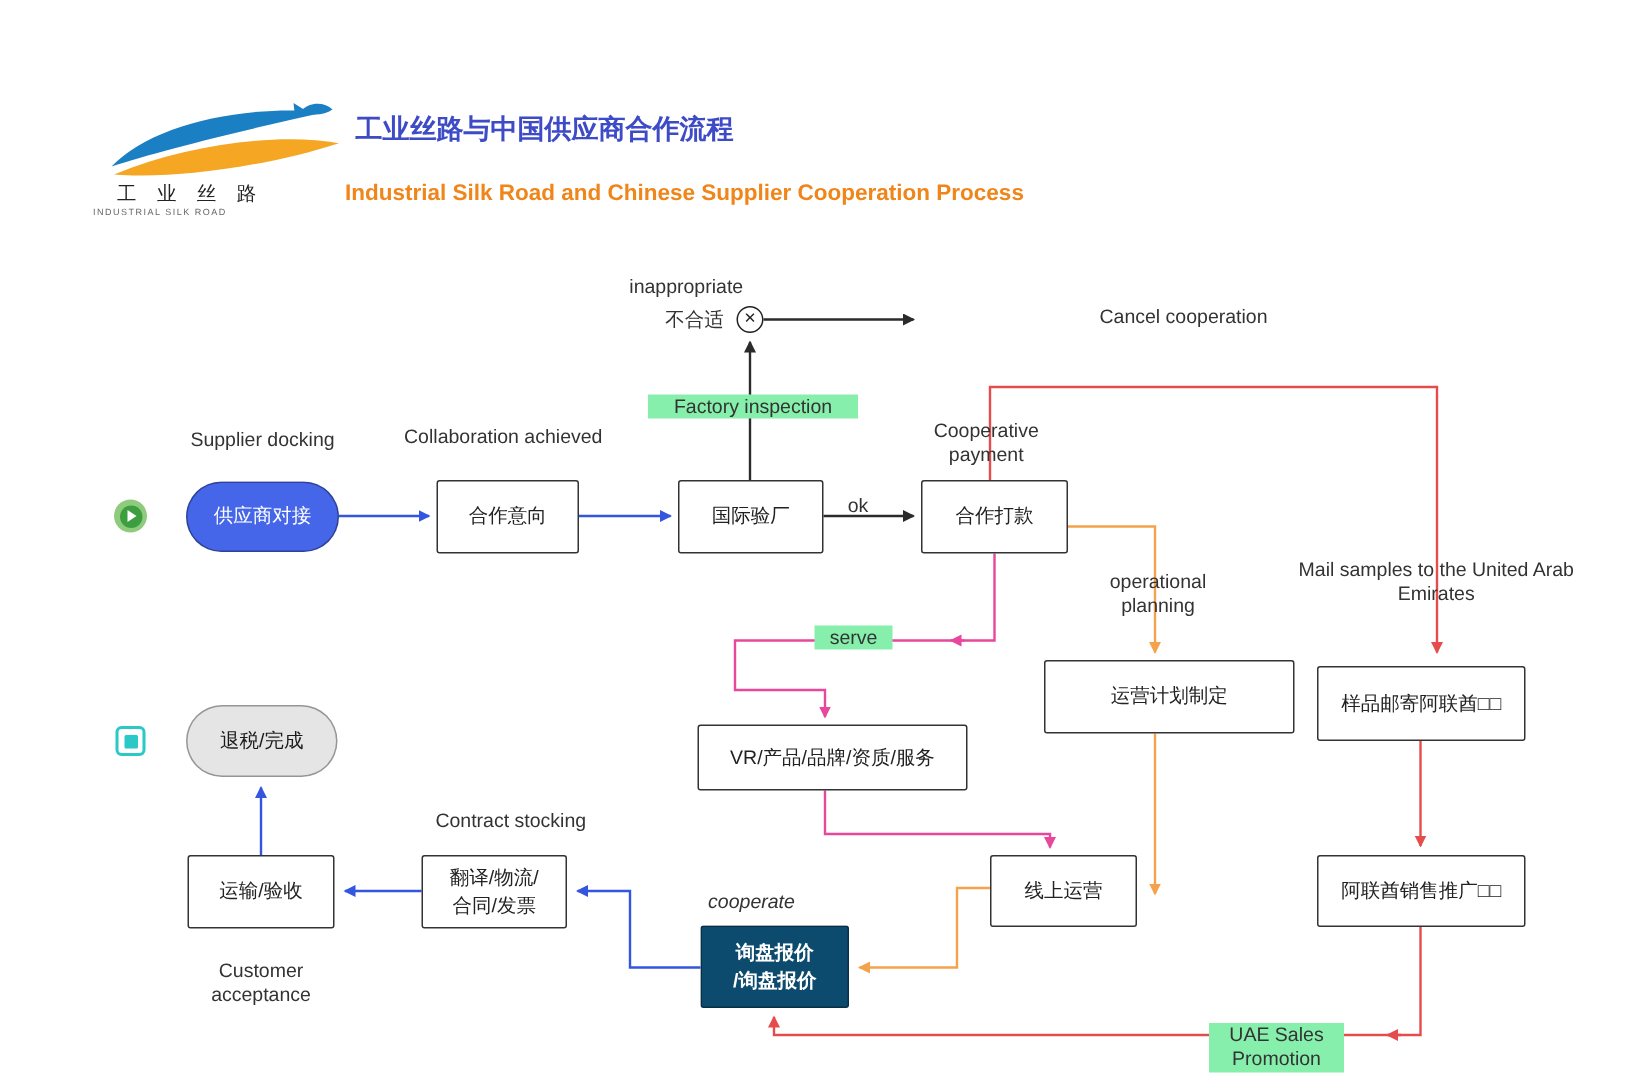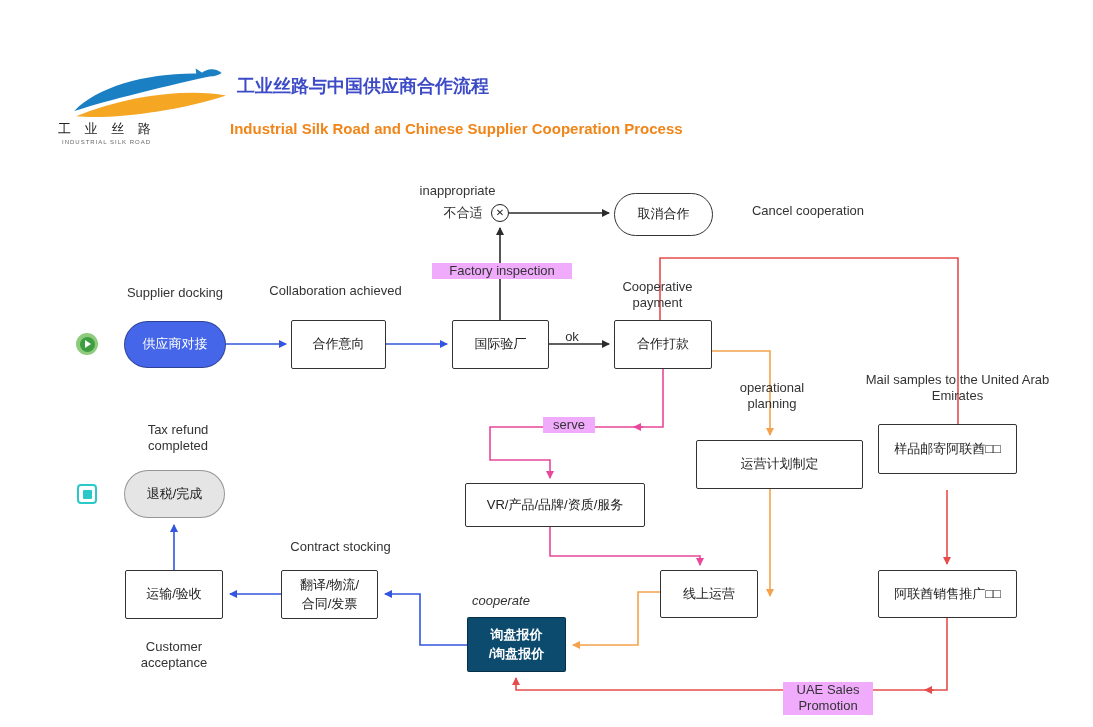--- a/index.html
+++ b/index.html
@@ -5,21 +5,21 @@
   html,body{margin:0;padding:0;}
   body{
     width:1093px;height:727px;background:#ffffff;
     font-family:"Liberation Sans","DejaVu Sans",sans-serif;
     position:relative;overflow:hidden;color:#222;
   }
   #canvas{position:absolute;left:0;top:0;width:1093px;height:727px;}
   
   .logo{position:absolute;left:58px;top:66px;width:180px;}
   .logo svg{display:block;}
-  .logo-cn{font-size:13px;letter-spacing:5px;color:#222;margin-top:2px;margin-left:0;}
+  .logo-cn{font-size:13px;letter-spacing:5px;color:#222;margin-top:2px;margin-left:20px;}
   .logo-en{font-size:6px;letter-spacing:1px;color:#666;margin-left:4px;margin-top:1px;}
   .title-cn{position:absolute;left:237px;top:74px;font-size:18px;font-weight:bold;}
   .title-en{position:absolute;left:230px;top:120px;font-size:15px;font-weight:bold;}
   
   #diagram{position:absolute;left:0;top:0;width:1093px;height:727px;}
   .edge-layer{position:absolute;left:0;top:0;width:1093px;height:727px;z-index:1;}
   .node{
     position:absolute;z-index:2;box-sizing:border-box;
     display:flex;flex-direction:column;align-items:center;justify-content:center;
     background:#fff;border:1px solid #333;border-radius:2px;
@@ -29,21 +29,21 @@
   .node.start, .node.end{border:none;background:transparent;}
   .start-outer{width:22px;height:22px;border-radius:50%;display:flex;align-items:center;justify-content:center;}
   .start-inner{width:15px;height:15px;border-radius:50%;display:flex;align-items:center;justify-content:center;}
   .play-tri{width:0;height:0;border-top:4px solid transparent;border-bottom:4px solid transparent;border-left:6px solid #fff;margin-left:2px;}
   .end-outer{width:20px;height:20px;border-radius:4px;background:#fff;display:flex;align-items:center;justify-content:center;box-sizing:border-box;}
   .end-inner{width:9px;height:9px;border-radius:1px;}
   .flabel{
     position:absolute;z-index:3;font-size:13px;color:#333;
     line-height:1.25;white-space:pre-line;
   }
-  .flabel.bg{background:#f0abfc;padding:0 2px;}
+  .flabel.bg{background:#86efac;padding:0 2px;}
 </style>
 </head>
 <body>
 
 <div id="canvas">
 
   <div class="logo">
     <svg width="180" height="52" viewBox="0 0 190 60">
       <path d="M12,58 C70,34 140,26 185,34 C130,52 55,62 12,58 Z" fill="#F5A623"></path>
       <path d="M10,52 C40,20 110,4 175,10 C120,22 45,40 10,52 Z" fill="#1B7FC4"></path>
@@ -105,30 +105,27 @@
       <div class="node stadium" style="left: 124px; top: 321px; width: 102px; height: 47px; border-radius: 23.5px; background: rgb(69, 102, 232); border-color: rgba(0, 0, 0, 0.35); color: rgb(255, 255, 255);">
         <span>供应商对接</span>
       </div>
       <div class="node rect" style="left: 291px; top: 320px; width: 95px; height: 49px;">
         <span>合作意向</span>
       </div>
       <div class="node rect" style="left: 452px; top: 320px; width: 97px; height: 49px;">
         <span>国际验厂</span>
       </div>
       <div class="node xcircle" style="left: 491px; top: 204px; width: 18px; height: 18px;">✕</div>
-      <div class="node stadium" style="left: 614px; top: 193px; width: 99px; height: 43px; border-radius: 21.5px;">
-        <span>取消合作</span>
-      </div>
       <div class="node rect" style="left: 614px; top: 320px; width: 98px; height: 49px;">
         <span>合作打款</span>
       </div>
       <div class="node rect" style="left: 696px; top: 440px; width: 167px; height: 49px;">
         <span>运营计划制定</span>
       </div>
-      <div class="node rect" style="left: 878px; top: 424px; width: 139px; height: 50px;">
+      <div class="node rect" style="left: 878px; top: 444px; width: 139px; height: 50px;">
         <span>样品邮寄阿联酋□□</span>
       </div>
       <div class="node rect" style="left: 465px; top: 483px; width: 180px; height: 44px;">
         <span>VR/产品/品牌/资质/服务</span>
       </div>
       <div class="node rect" style="left: 660px; top: 570px; width: 98px; height: 48px;">
         <span>线上运营</span>
       </div>
       <div class="node rect" style="left: 878px; top: 570px; width: 139px; height: 48px;">
         <span>阿联酋销售推广□□</span>
@@ -149,33 +146,31 @@
       </div>
       <div class="node end" style="left: 77px; top: 484px; width: 20px; height: 20px;">
         <span class="end-outer" style="border: 2px solid rgb(43, 200, 200);">
           <span class="end-inner" style="background: rgb(43, 200, 200);"></span>
         </span>
       </div>
       <div class="flabel" style="left: 110px; top: 285px; width: 130px; text-align: center;">Supplier docking</div>
       <div class="flabel" style="left: 258px; top: 283px; width: 155px; text-align: center;">Collaboration achieved</div>
       <div class="flabel" style="left: 405px; top: 183px; width: 105px; text-align: center;">inappropriate</div>
       <div class="flabel" style="left: 441px; top: 205px; width: 44px; text-align: center;">不合适</div>
-      <div class="flabel" style="left: 733px; top: 203px; width: 150px; text-align: center;">Cancel cooperation</div>
+      <div class="flabel" style="left: 733px; top: 203px; width: 150px; text-align: left;">Cancel cooperation</div>
       <div class="flabel bg" style="left: 432px; top: 263px; width: 136px; text-align: center;">Factory inspection</div>
       <div class="flabel" style="left: 600px; top: 279px; width: 115px; text-align: center;">Cooperative
 payment</div>
       <div class="flabel" style="left: 559px; top: 329px; width: 26px; text-align: center;">ok</div>
       <div class="flabel" style="left: 722px; top: 380px; width: 100px; text-align: center;">operational
 planning</div>
       <div class="flabel" style="left: 855px; top: 372px; width: 205px; text-align: center;">Mail samples to the United Arab
 Emirates</div>
       <div class="flabel bg" style="left: 543px; top: 417px; width: 48px; text-align: center;">serve</div>
-      <div class="flabel" style="left: 128px; top: 422px; width: 100px; text-align: center;">Tax refund
-completed</div>
       <div class="flabel" style="left: 278px; top: 539px; width: 125px; text-align: center;">Contract stocking</div>
       <div class="flabel" style="left: 452px; top: 593px; width: 98px; text-align: center; font-style: italic;">cooperate</div>
       <div class="flabel" style="left: 132px; top: 639px; width: 84px; text-align: center;">Customer
 acceptance</div>
-      <div class="flabel bg" style="left: 783px; top: 682px; width: 86px; text-align: center;">UAE Sales
+      <div class="flabel bg" style="left: 806px; top: 682px; width: 86px; text-align: center;">UAE Sales
 Promotion</div>
     </div>
 
 </div>
 
 </body></html>

